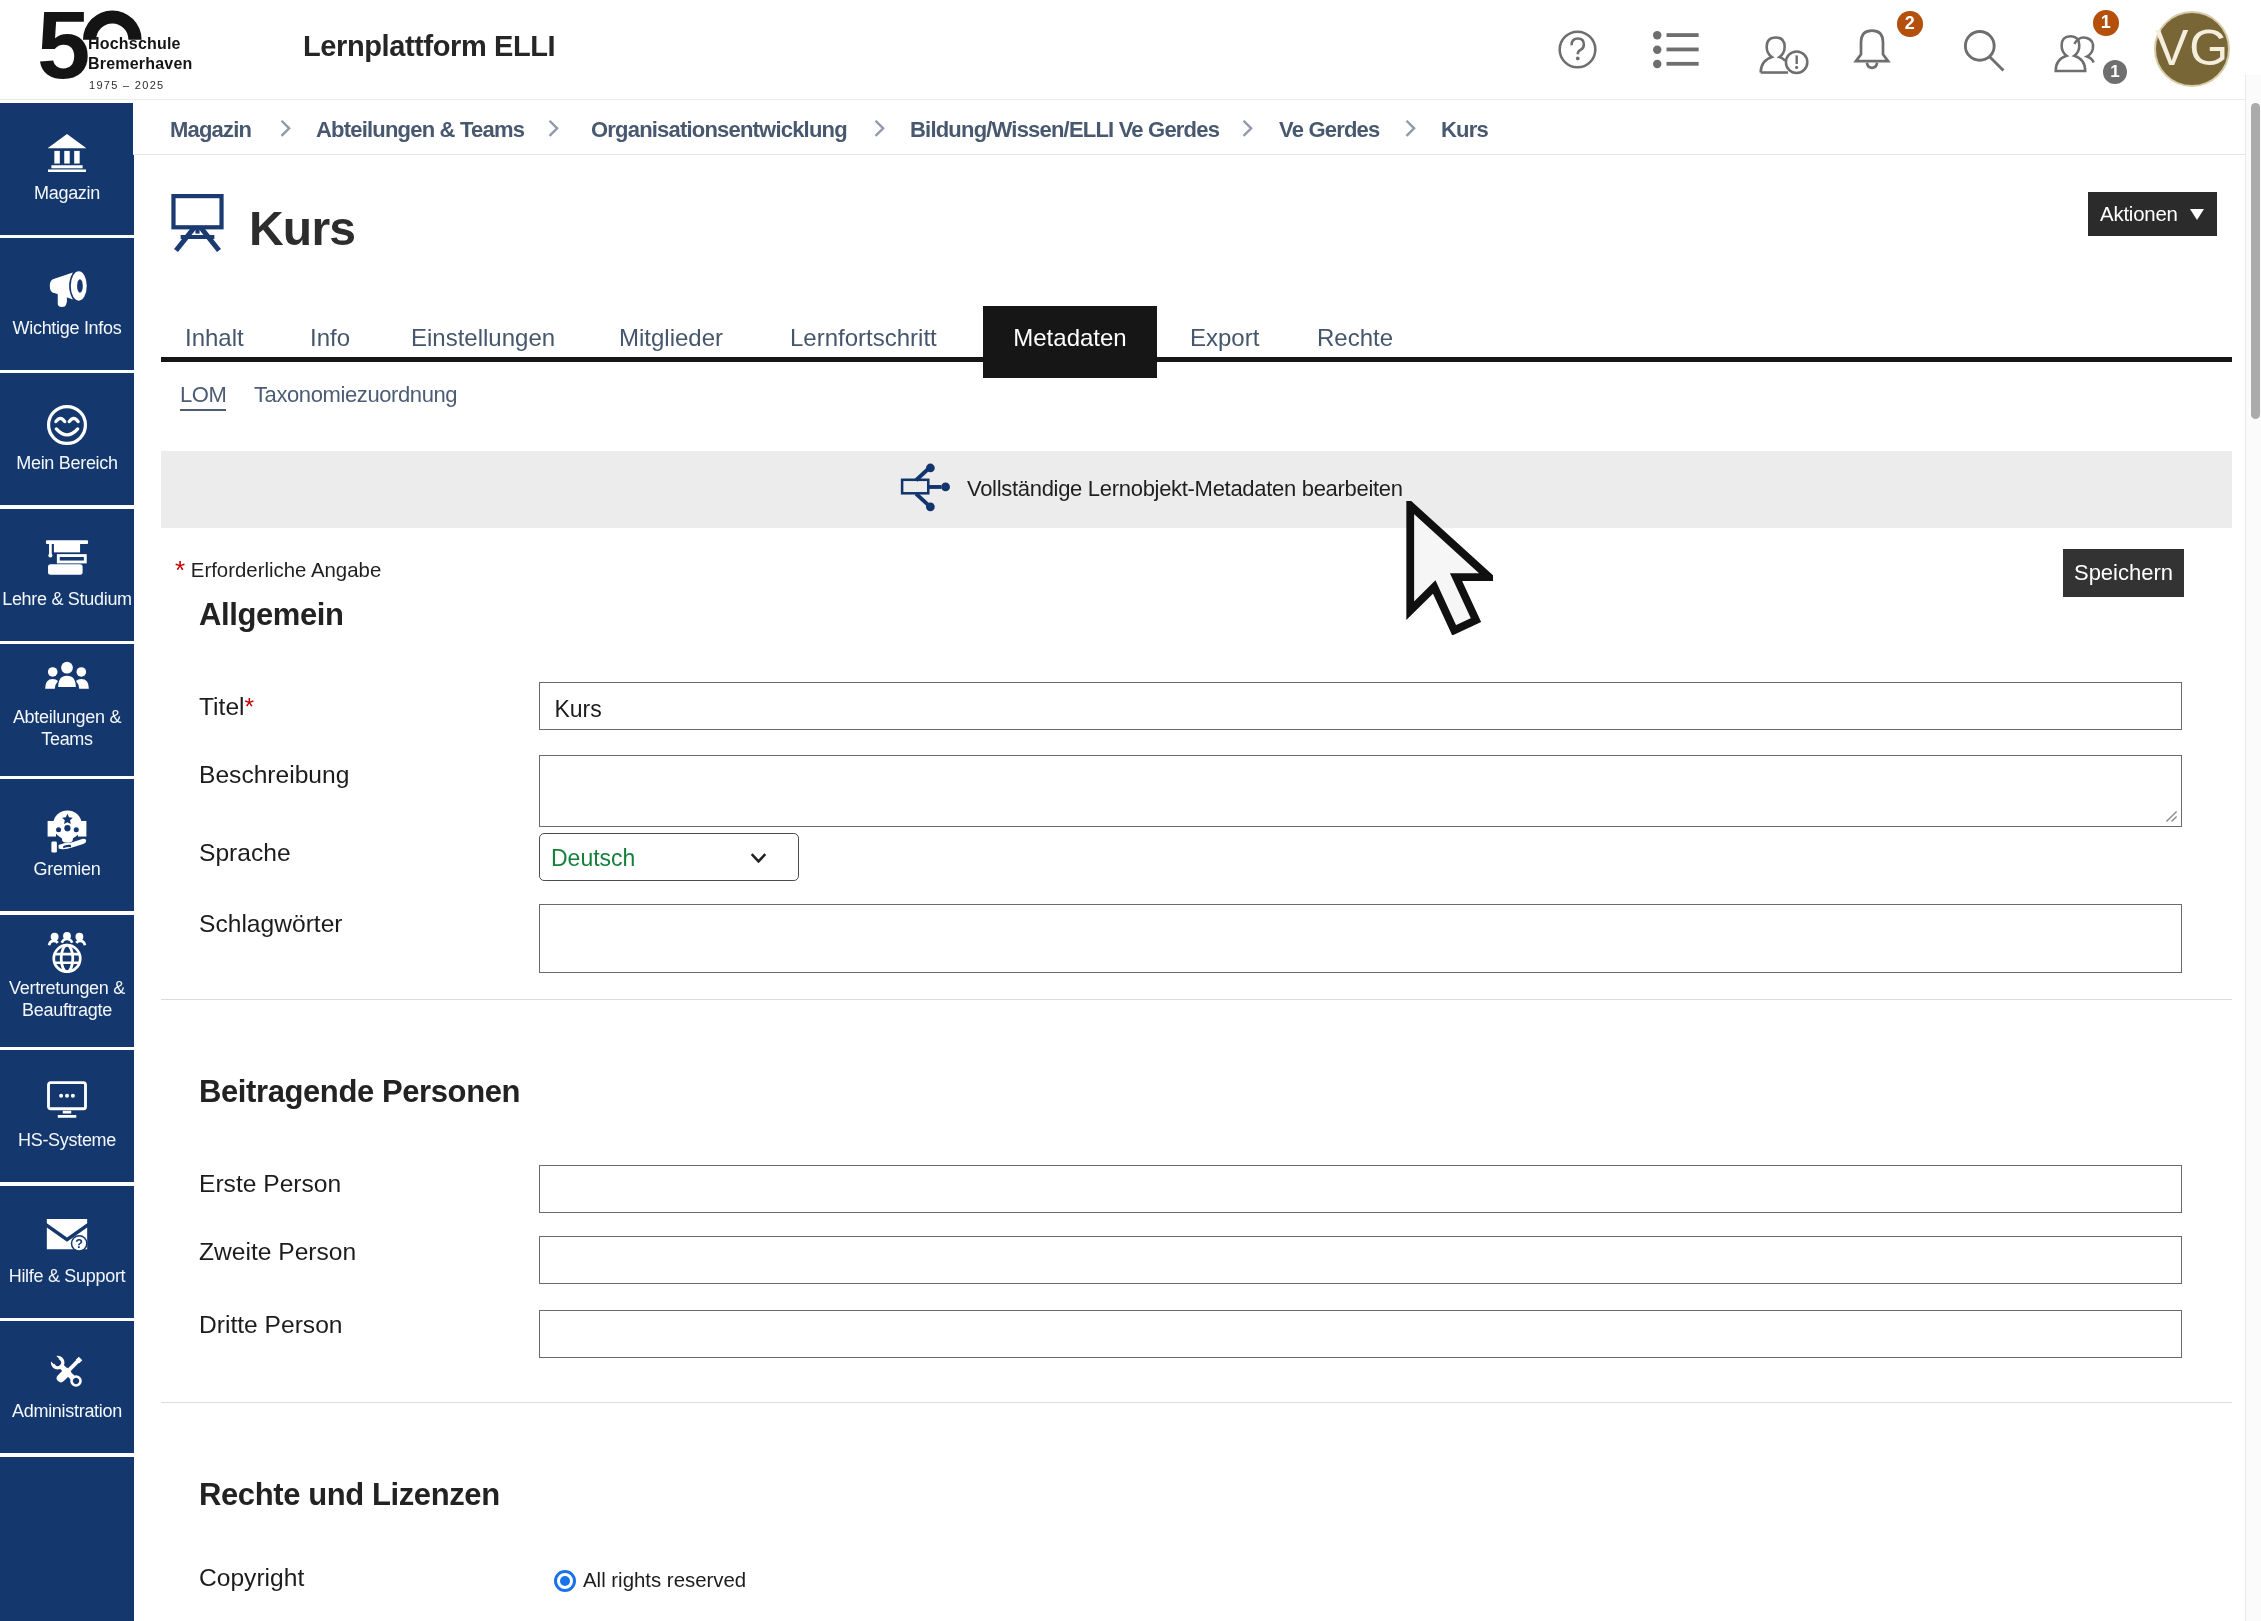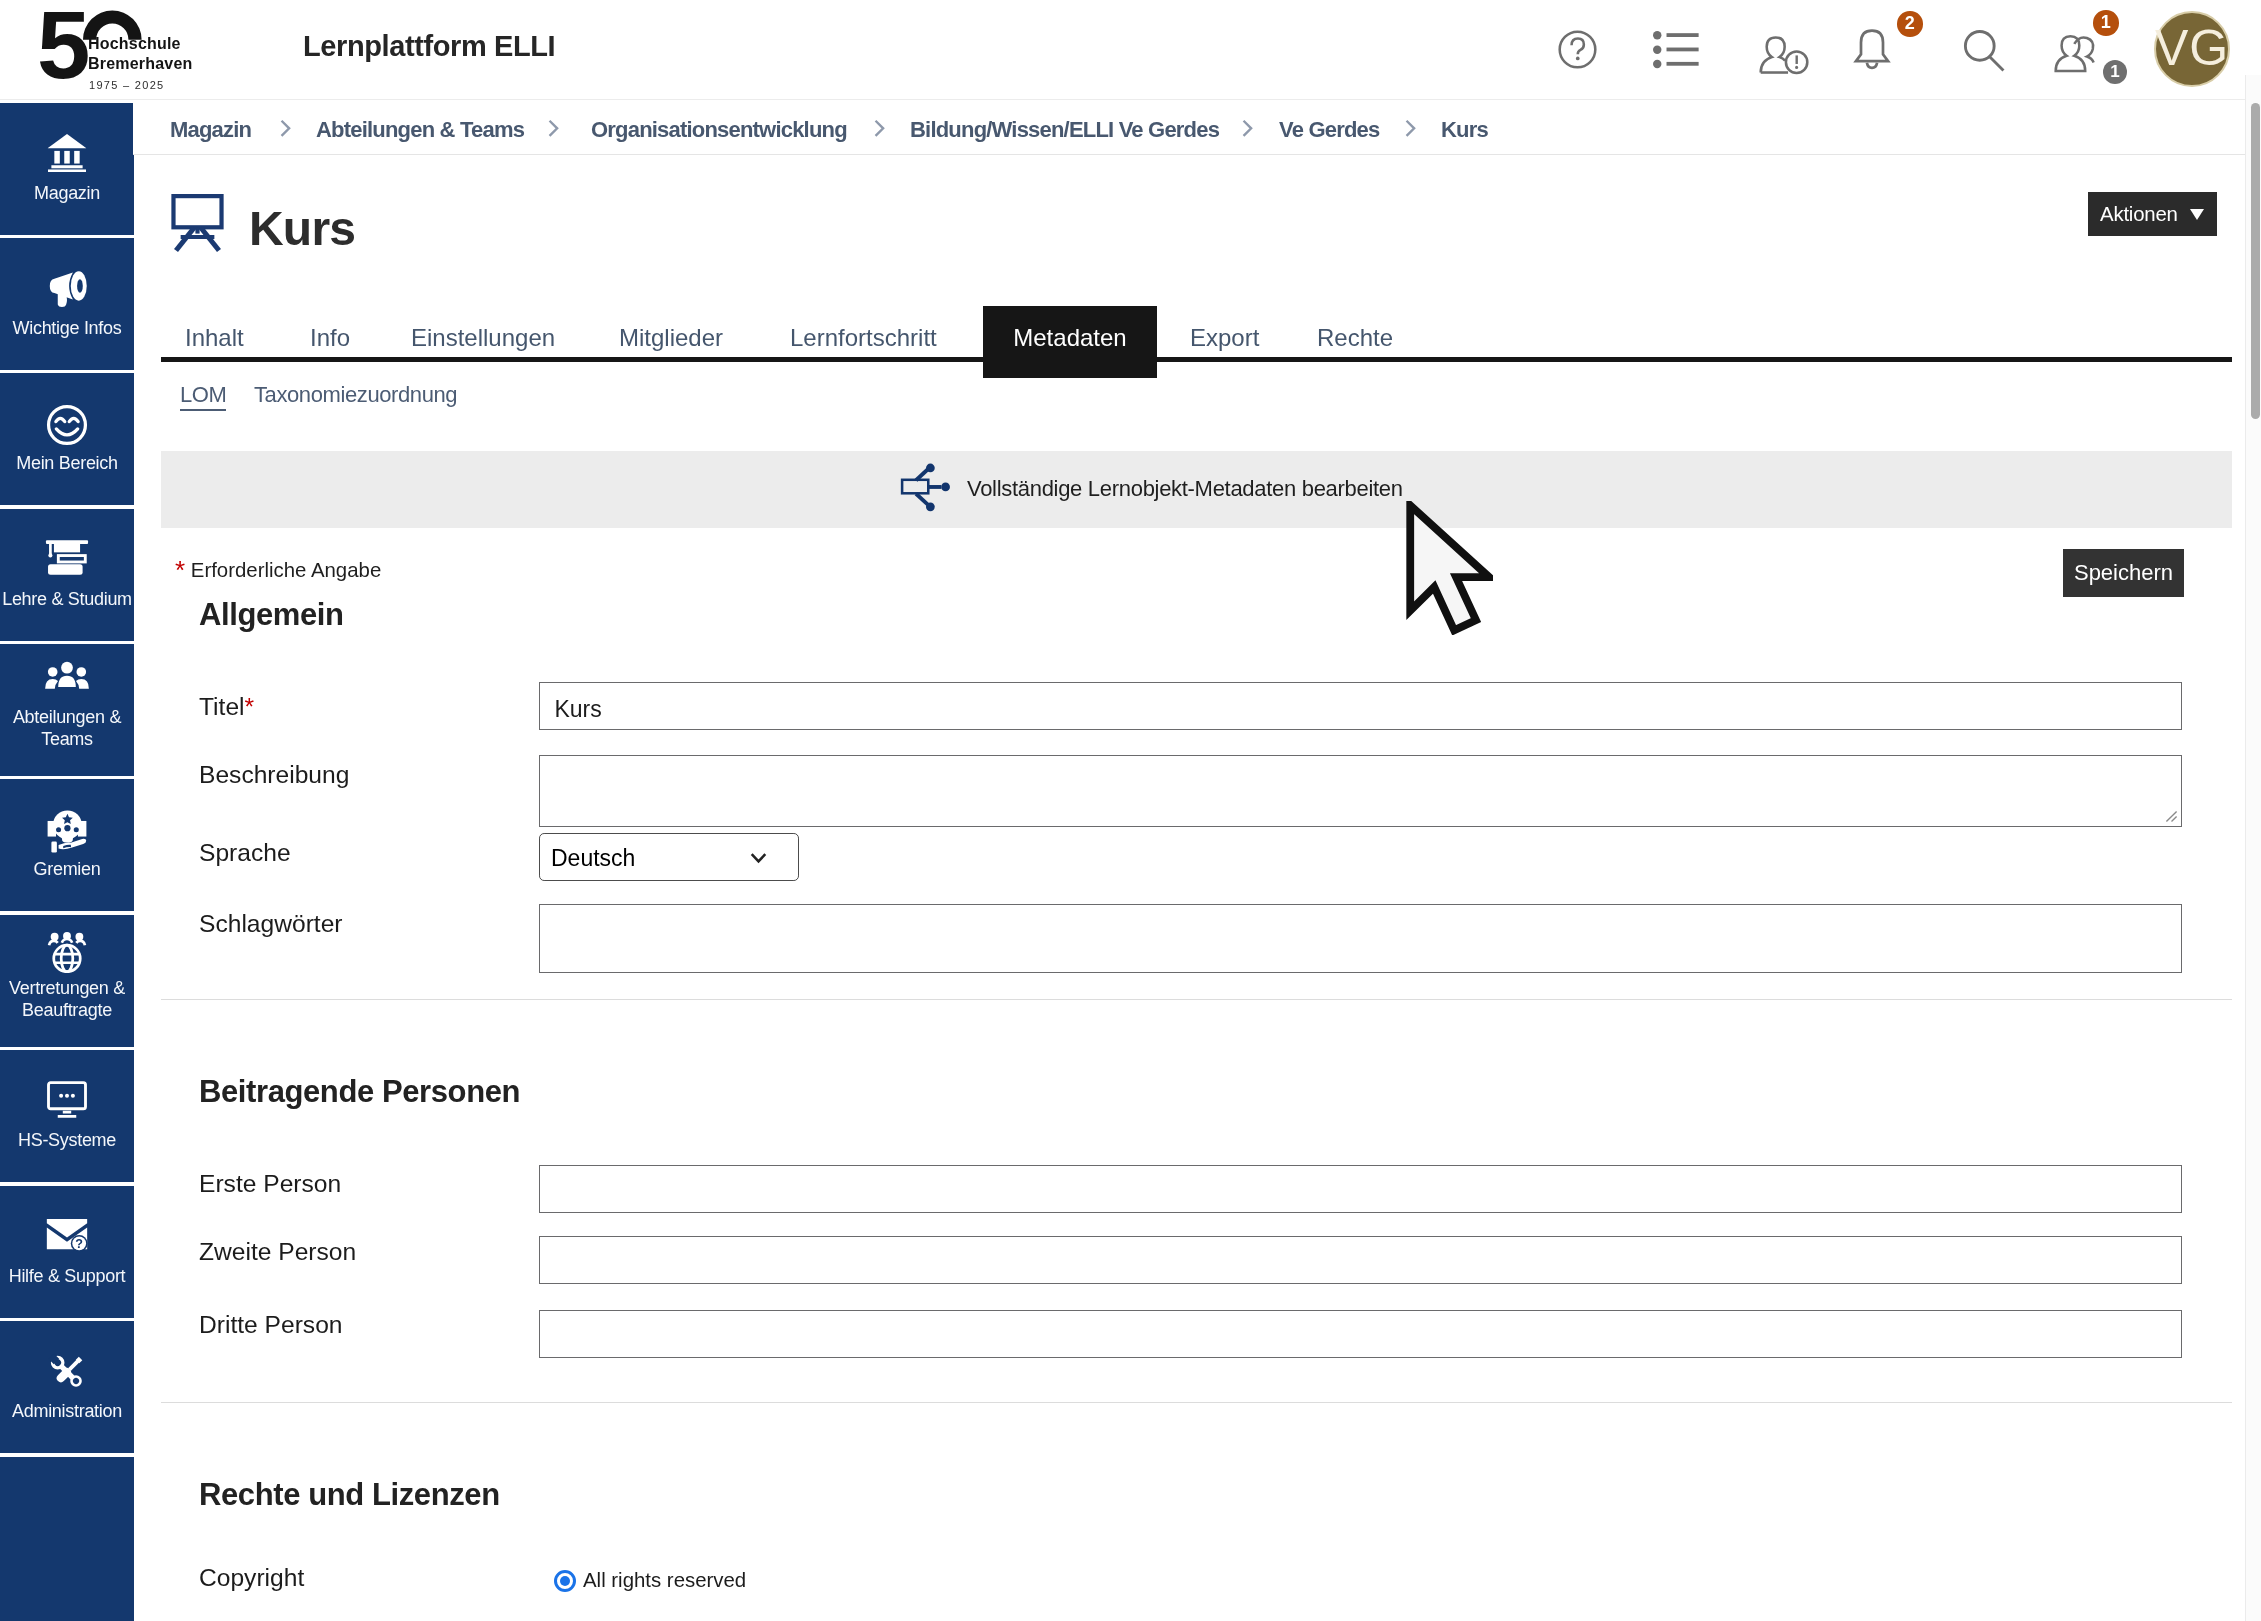--- a/index.html
+++ b/index.html
@@ -49,21 +49,21 @@
 
 
 .req { color:#c20000; }
 #reqrow { position:absolute; left:175px; top:557px; font-size:20.4px; color:#1f1f1f; line-height:1; }
 #speichern { position:absolute; left:2063px; top:549px; width:121px; height:48px; background:#333; color:#fff; font-size:22px; text-align:center; line-height:47px; }
 .h2 { position:absolute; font-size:31px; font-weight:700; color:#222; line-height:1; letter-spacing:-0.4px; }
 .flabel { position:absolute; left:199px; font-size:24.6px; color:#1c1c1c; }
 .finput { position:absolute; left:539px; width:1643px; background:#fff; border:1.7px solid #6a6a6c; font-size:23px; color:#1c1c1c; padding-left:14.4px; }
 .sep { position:absolute; left:161px; width:2071px; height:0.8px; background:#dcdcdc; }
 
-#selbox { position:absolute; left:539px; top:833px; width:260px; height:48px; border:1.7px solid #4c4c4c; border-radius:5.1px; font-size:23px; color:#000000;text-align:center; }
+#selbox { position:absolute; left:539px; top:833px; width:260px; height:48px; border:1.7px solid #4c4c4c; border-radius:5.1px; font-size:23px; color:#15803d;text-align:center; }
 #selbox span { position:absolute; left:11px; top:12.7px; line-height:1; }
 #selbox svg { position:absolute; right:31px; top:18px; }
 
 #resize { position:absolute; left:2163px; top:808px; }
 
 
 #radio { position:absolute; left:554px; top:1570px; width:22px; height:22px; border-radius:50%; border:3px solid #1a73e8; background:#fff; }
 #radio::after { content:""; position:absolute; left:3px; top:3px; width:10.2px; height:10.2px; border-radius:50%; background:#1a73e8; }
 
 

